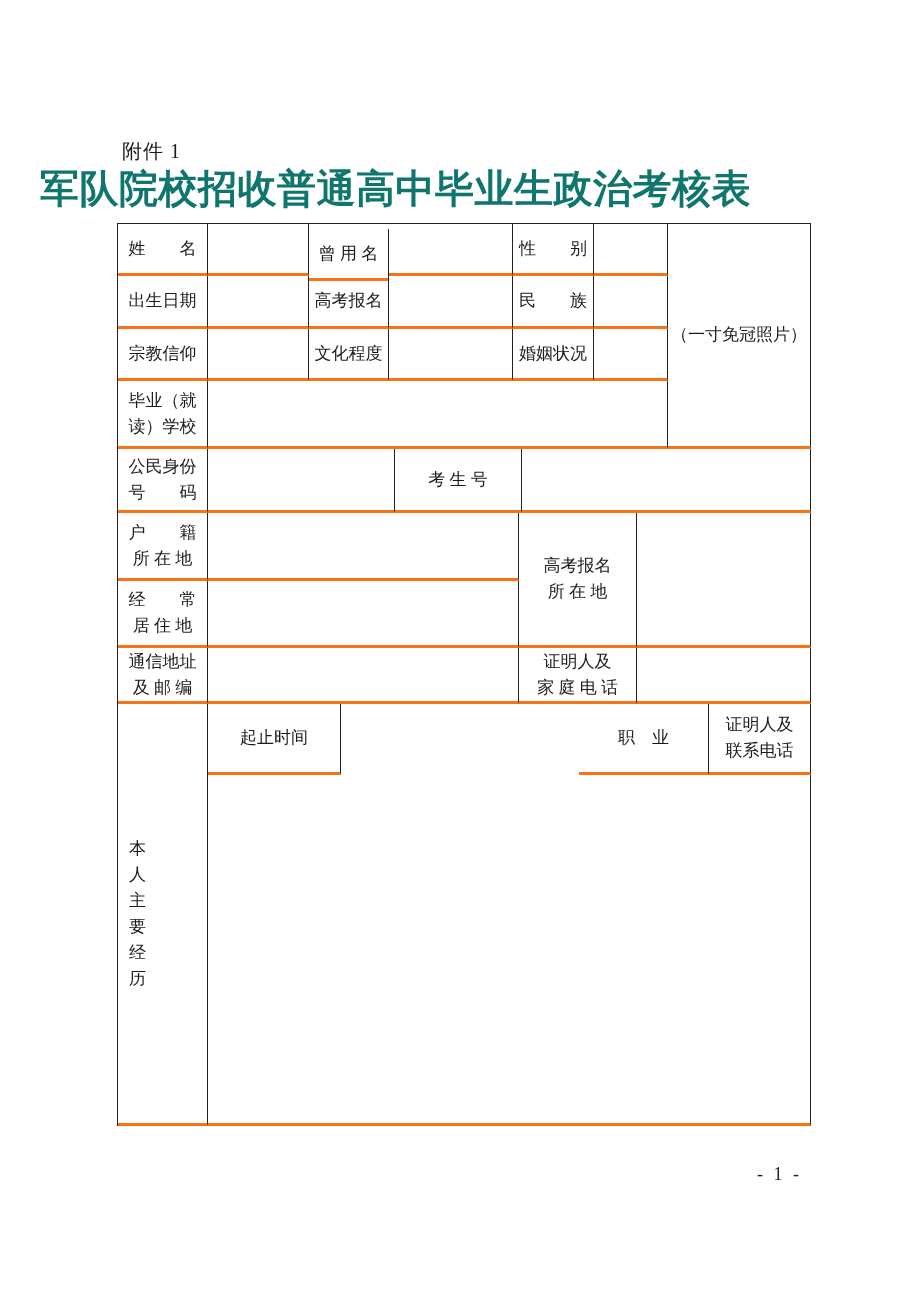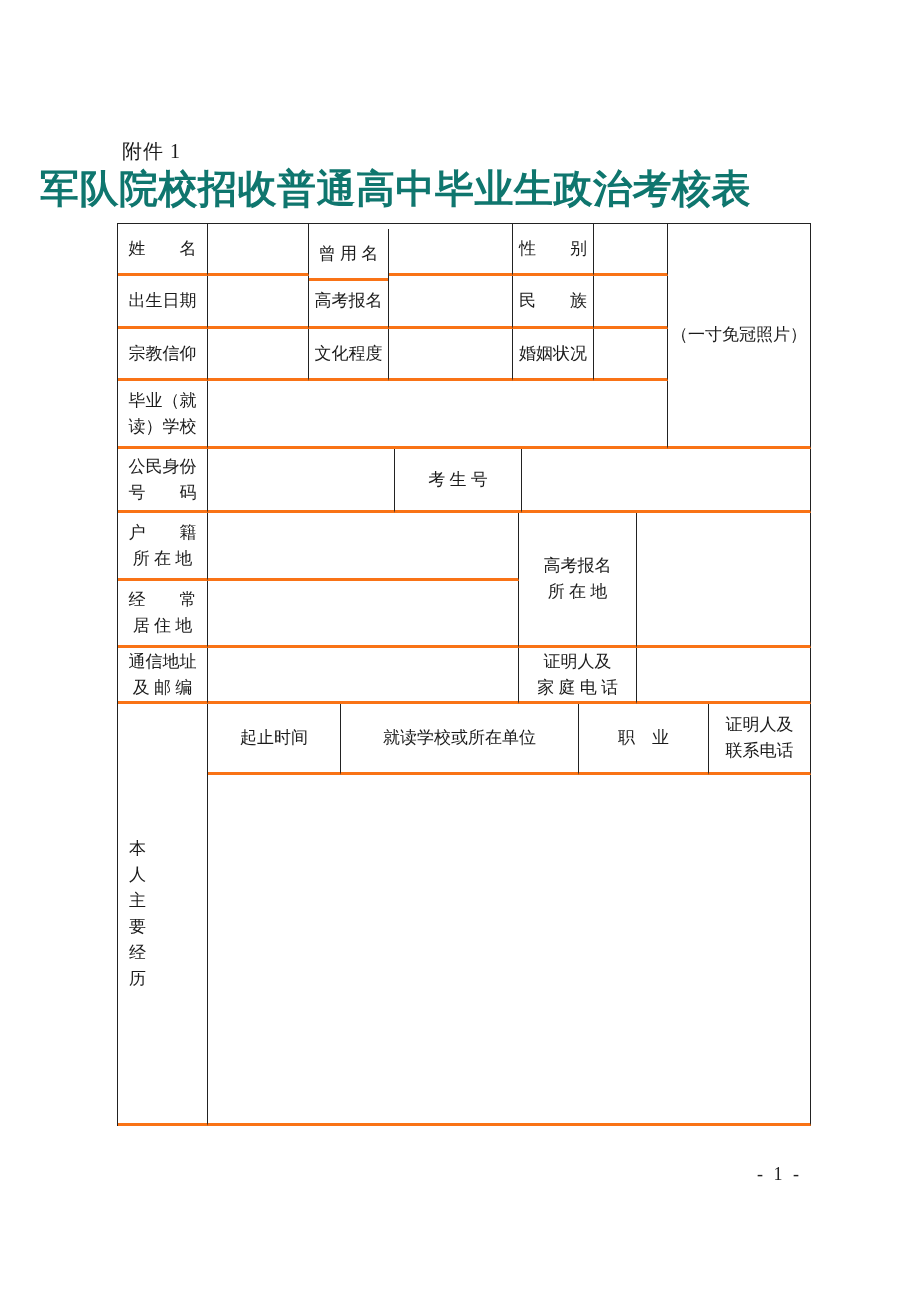--- a/index.html
+++ b/index.html
@@ -74,21 +74,20 @@
 及 邮 编</div>
     <div class="c" style="left:90px;top:424px;width:311px;height:56px"></div>
     <div class="c" style="left:401px;top:424px;width:118px;height:56px">证明人及
 家 庭 电 话</div>
     <div class="c" style="left:519px;top:424px;width:174px;height:56px"></div>
 
     <div class="c vcell" style="left:0;top:480px;width:90px;height:422px">
       <span class="vtext">本人主要经历</span>
     </div>
     <div class="c" style="left:90px;top:480px;width:133px;height:71px">起止时间</div>
-    <div class="c" style="left:223px;top:480px;width:238px;height:71px">就读学校或所在单位</div>
     <div class="c" style="left:591px;top:480px;width:102px;height:71px">证明人及
 联系电话</div>
     <div class="c" style="left:461px;top:480px;width:130px;height:71px">职　业</div>
     <div class="c" style="left:90px;top:551px;width:603px;height:351px"></div>
 
   </div>
 
   <div class="pageno">- 1 -</div>
 
 </div>

